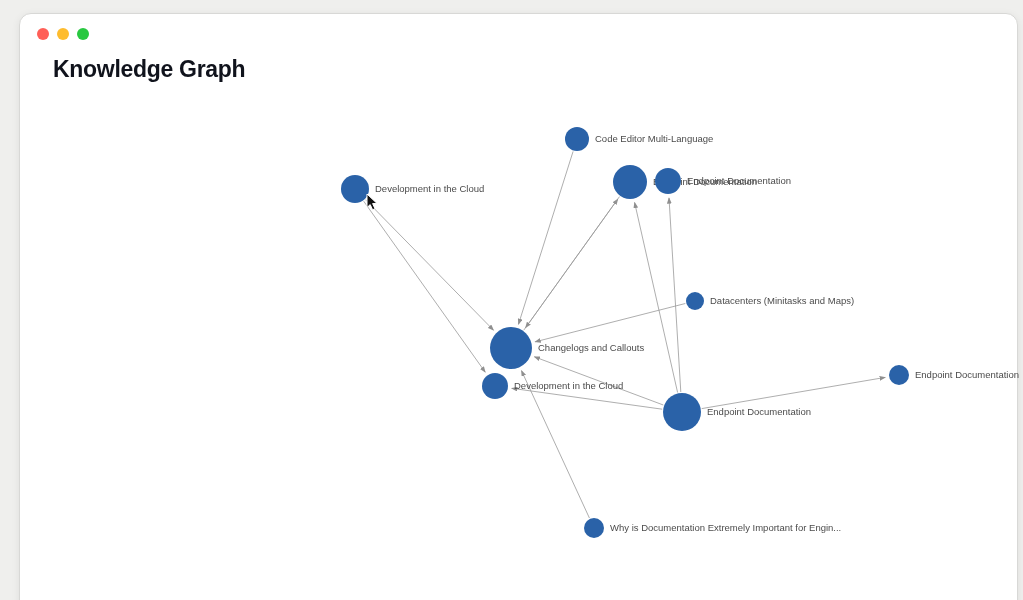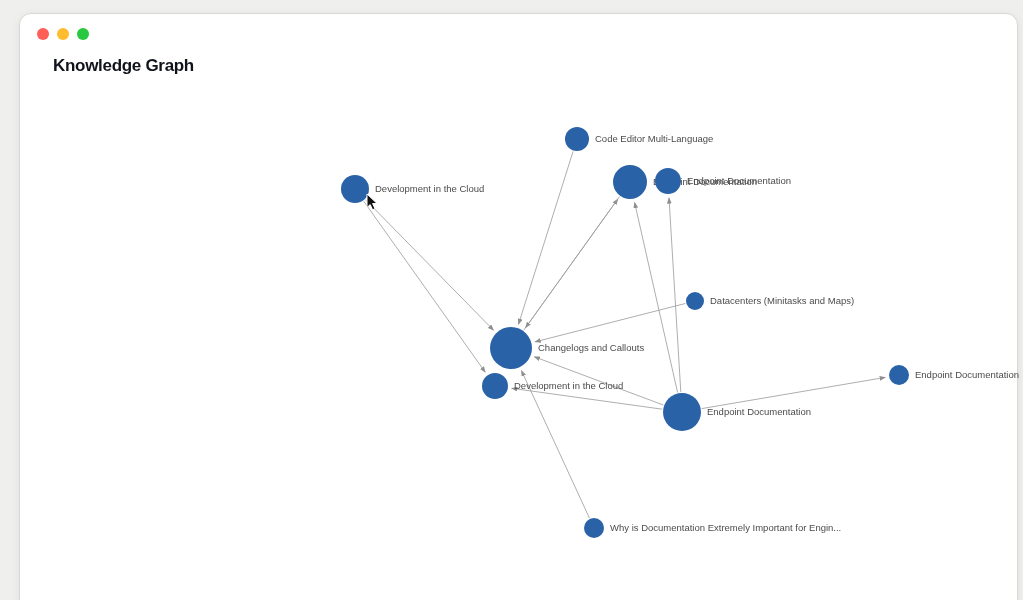--- a/index.html
+++ b/index.html
@@ -13,21 +13,21 @@
     background:#ffffff;
     border:1px solid #d8d8d6;
     border-radius:12px 12px 0 0;
     box-shadow:0 2px 8px rgba(0,0,0,0.07);
   }
   .titlebar{position:absolute;left:17px;top:14px;}
   .traffic{display:flex;gap:8px;}
   .dot{width:12px;height:12px;border-radius:50%;}
   .page-title{
     position:absolute;left:16px;top:28px;
-    font-size:17px;font-weight:700;color:#10131c;letter-spacing:-0.3px;
+    font-size:23px;font-weight:700;color:#10131c;letter-spacing:-0.3px;
     white-space:nowrap;
   }
   svg.graph{position:absolute;left:0;top:0;width:1023px;height:600px;}
   svg.graph text{
     font-family:"Liberation Sans","DejaVu Sans",sans-serif;
     font-size:9.5px;fill:#4b4b4b;
   }
   .cursor{position:absolute;left:366px;top:193px;width:14px;height:18px;}
 </style>
 </head>

